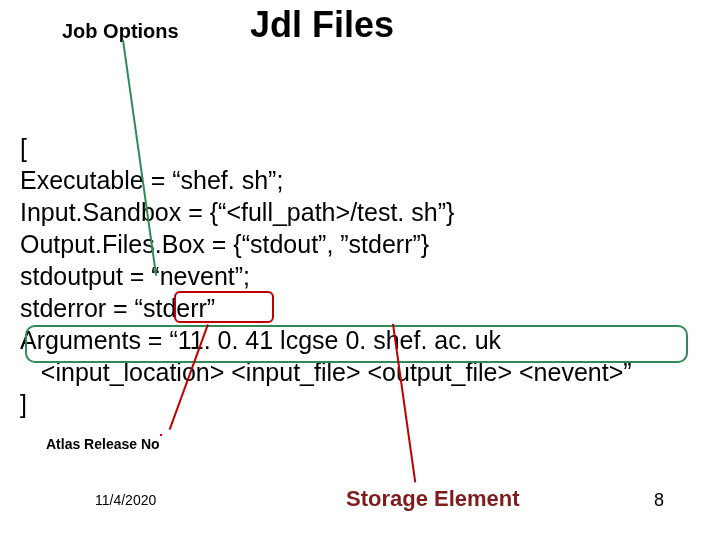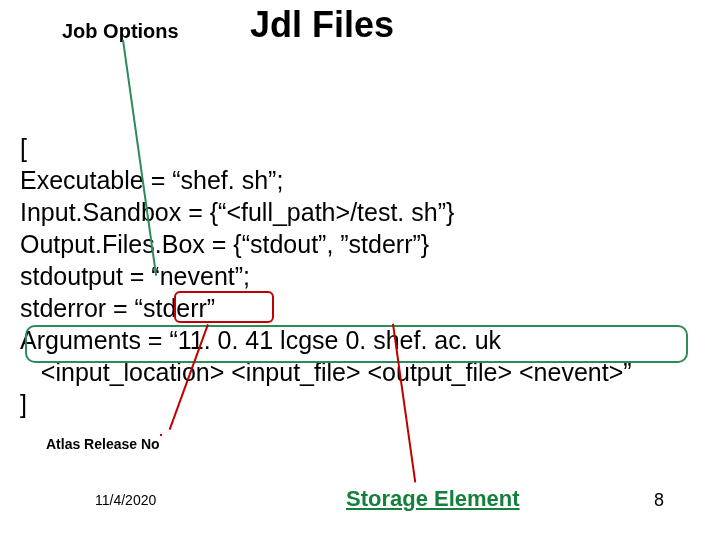--- a/index.html
+++ b/index.html
@@ -72,22 +72,21 @@
     font-size: 14px;
     font-weight: bold;
     color: #000;
   }
   .storage-label {
     position: absolute;
     left: 346px;
     top: 486px;
     font-size: 22px;
     font-weight: bold;
-    color: #15803d;
-    text-decoration: underline;
+    color: #7f1d1d;
   }
   .date {
     position: absolute;
     left: 54px;
     top: 492px;
     font-size: 14px;
     color: #000;
     margin-left: 41px;
   }
   .page-no {

